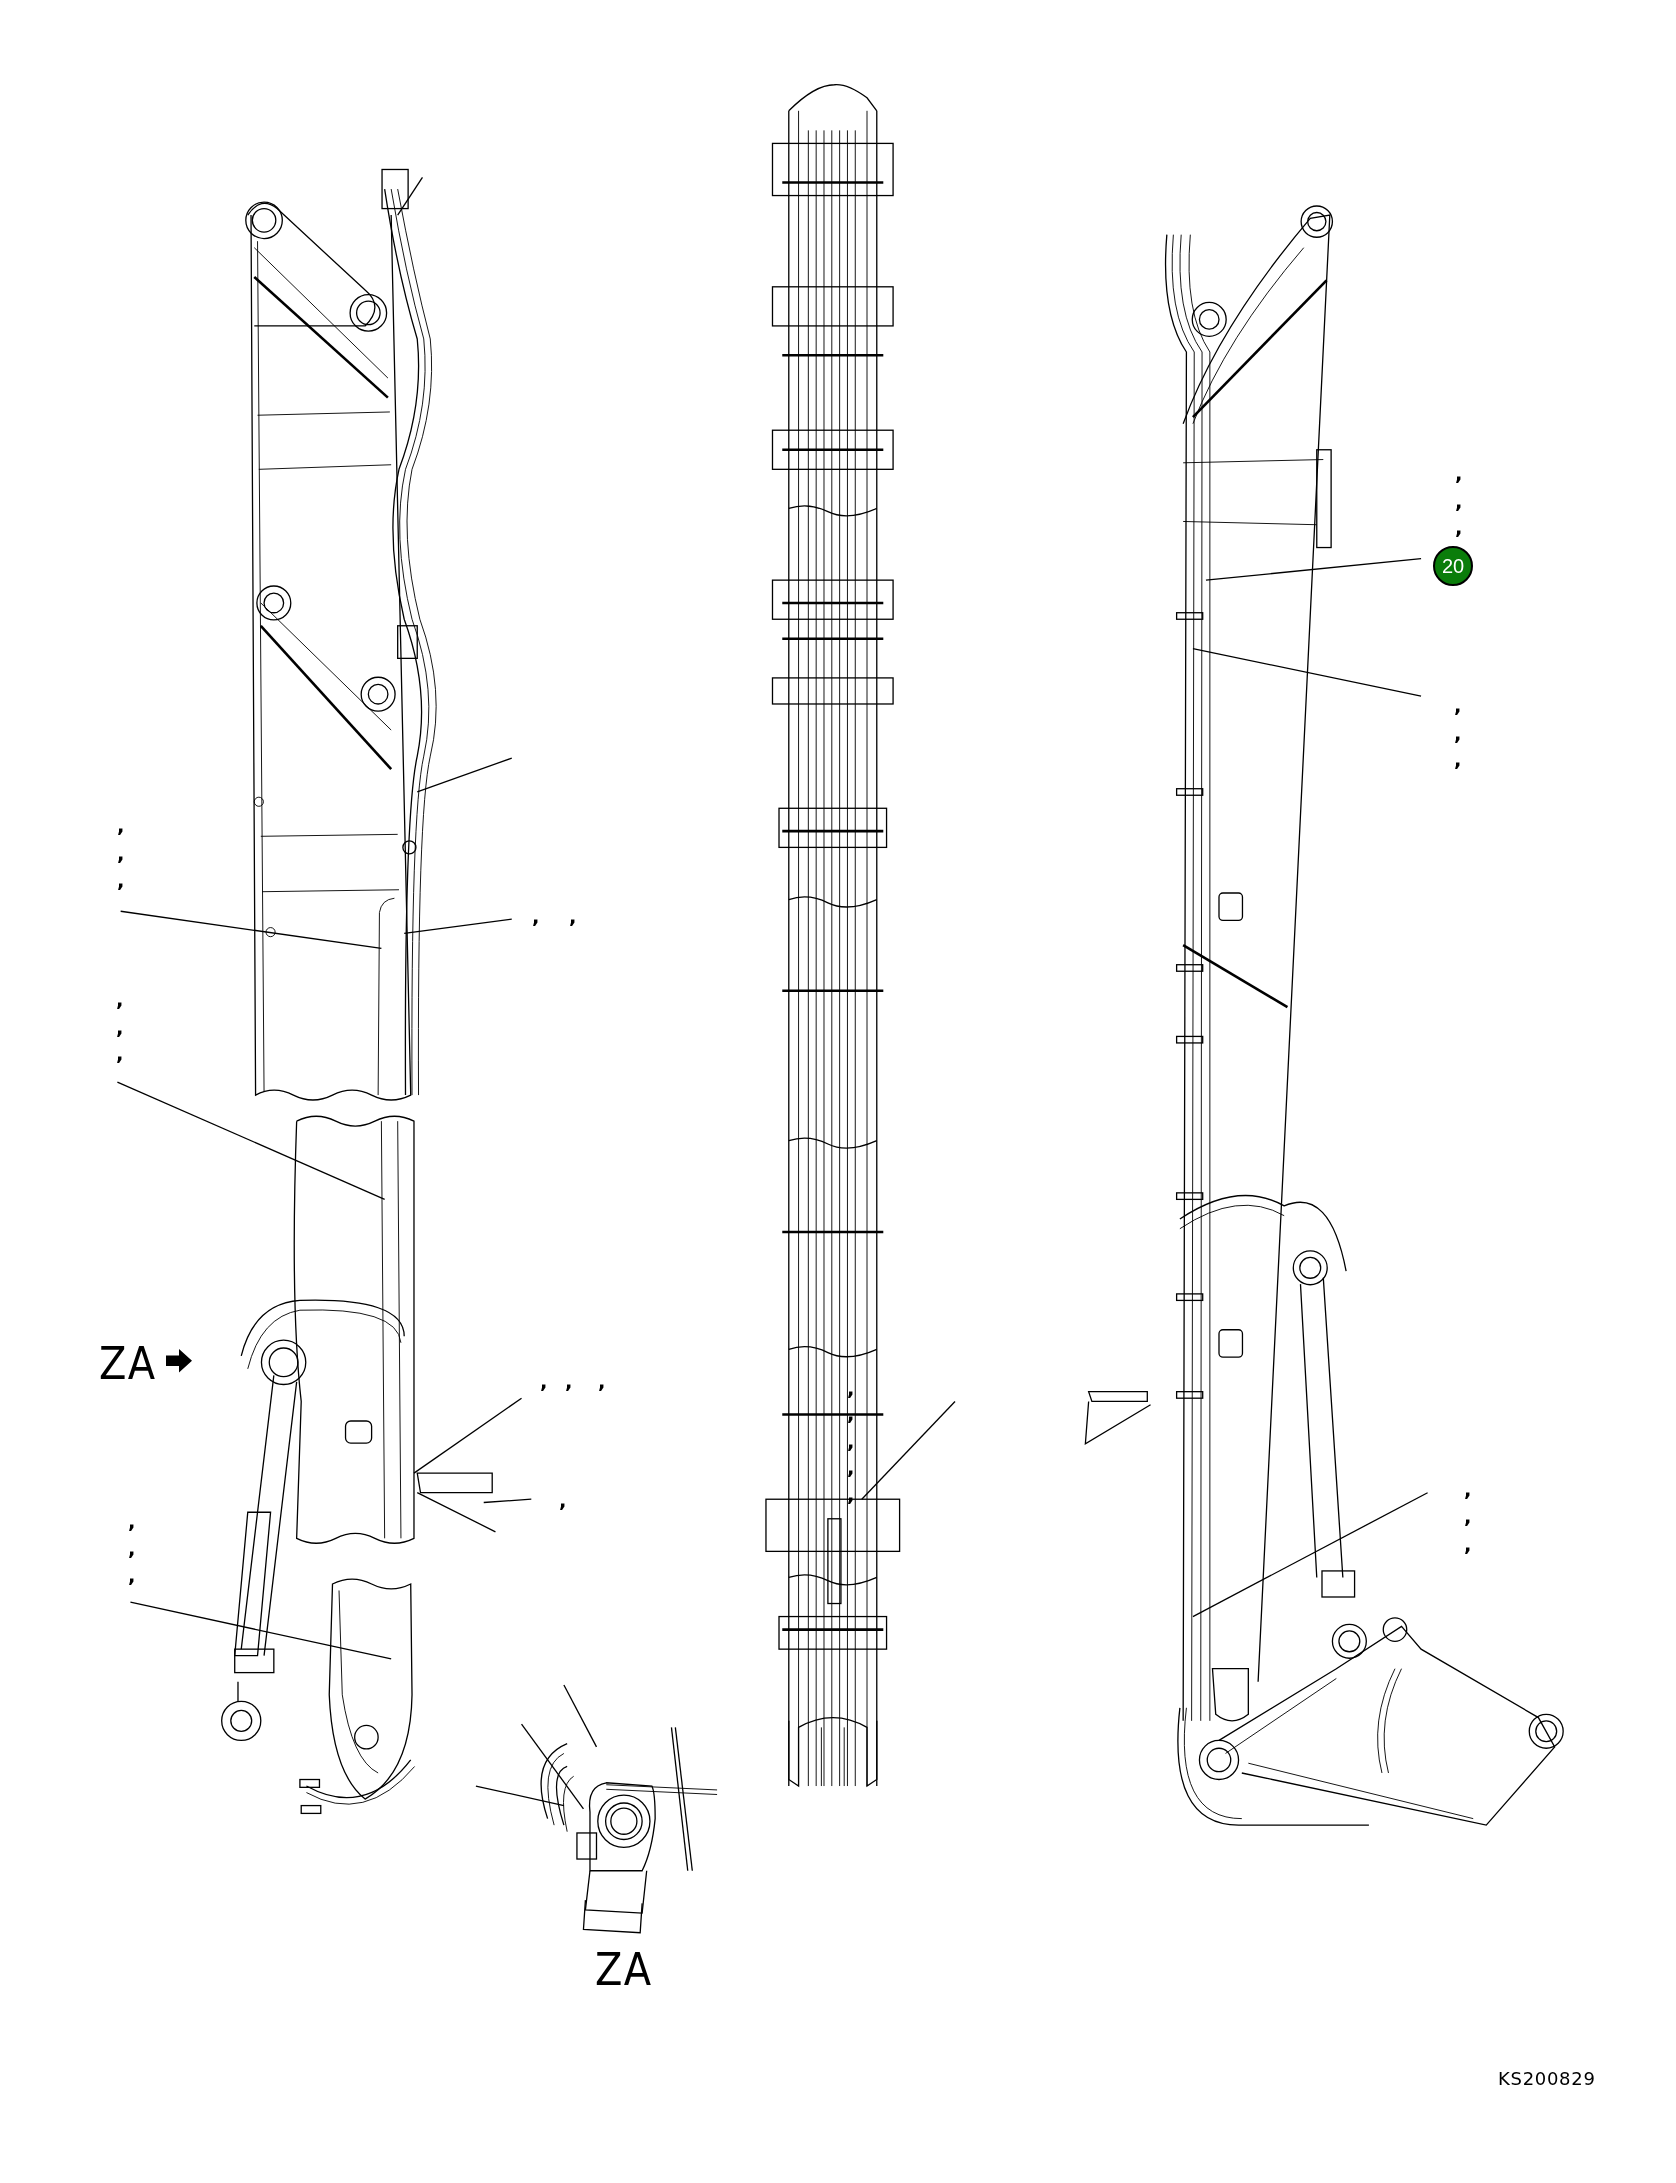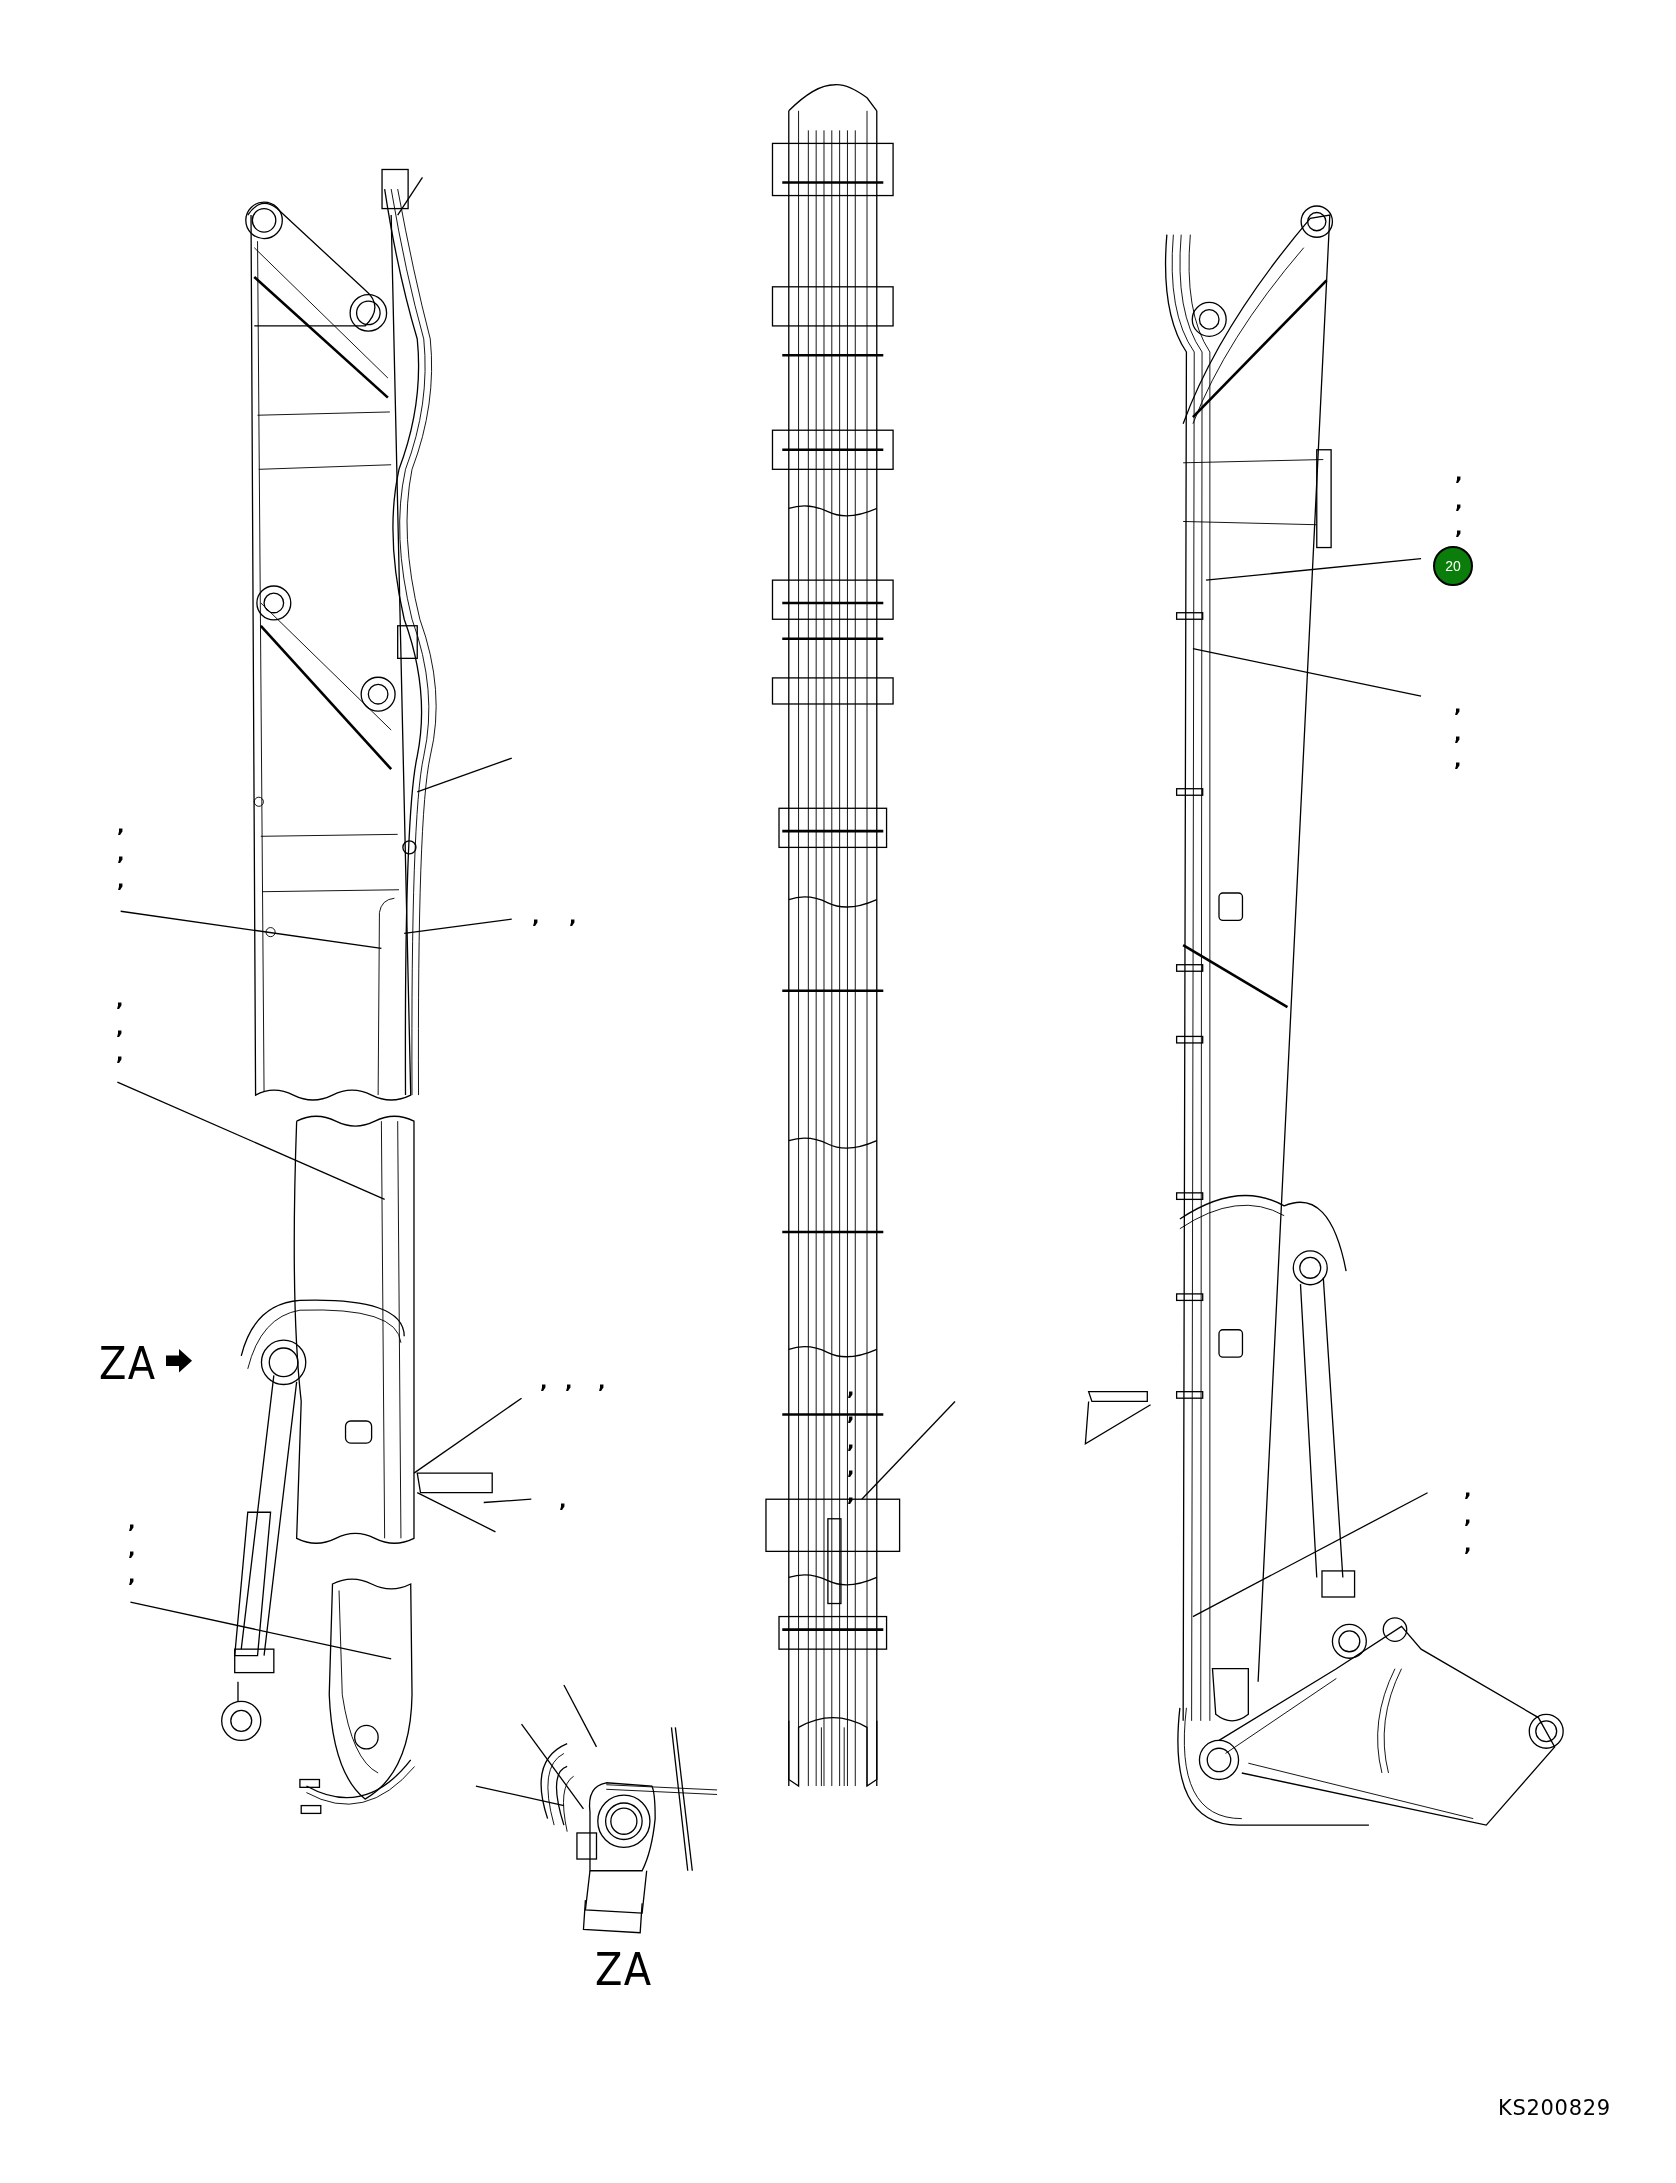--- a/index.html
+++ b/index.html
@@ -5,26 +5,26 @@
   html, body { margin: 0; padding: 0; background: #ffffff; }
   body { width: 1676px; height: 2183px; position: relative; overflow: hidden;
          font-family: "DejaVu Sans", sans-serif; }
   #canvas { position: absolute; left: 0; top: 0; width: 1676px; height: 2183px; }
   .ln { fill: none; stroke: #000; stroke-width: 2; }
   .ln-thin { fill: none; stroke: #000; stroke-width: 1.4; }
   .ln-thick { fill: none; stroke: #000; stroke-width: 4; }
   .leader { fill: none; stroke: #000; stroke-width: 2; }
   .lbl { position: absolute; color: #000; font-family: "DejaVu Sans", sans-serif; }
   .za { font-size: 40px; letter-spacing: 1.3px; font-weight: 400; transform: scaleY(1.1); transform-origin: left top; }
-  .code { font-size: 21px; letter-spacing: 0.7px; margin-top: 28px; }
+  .code { font-size: 18px; letter-spacing: 0.7px; }
   .comma { position: absolute; font-size: 19.6px; font-weight: 700; line-height: 1; color: #000; }
   .callout { position: absolute; width: 40px; height: 40px; border-radius: 50%;
              background: #0a7d0a; border: 2.6px solid #000; box-sizing: border-box;
              display: flex; align-items: center; justify-content: center;
-             color: #fff; font-size: 14px; font-family: "Liberation Sans", sans-serif; cursor: pointer; }
+             color: #fff; font-size: 20px; font-family: "Liberation Sans", sans-serif; cursor: pointer; }
 </style>
 </head>
 <body>
 
 <svg id="canvas" viewBox="0 0 2571 3349" xmlns="http://www.w3.org/2000/svg">
 
   <g>
 
     <path class="ln" d="M385 330 L392 1680 Q420 1665 450 1680 Q480 1695 510 1680 Q540 1665 570 1680 Q600 1695 630 1680 L600 330"></path>
     <path class="ln-thin" d="M395 370 L405 1675"></path>

